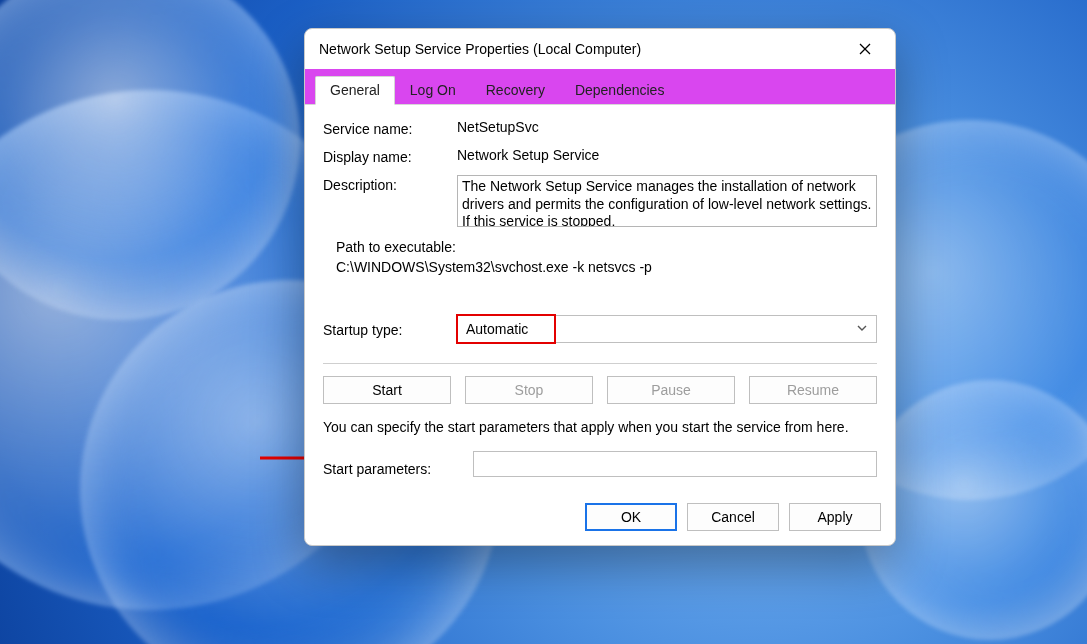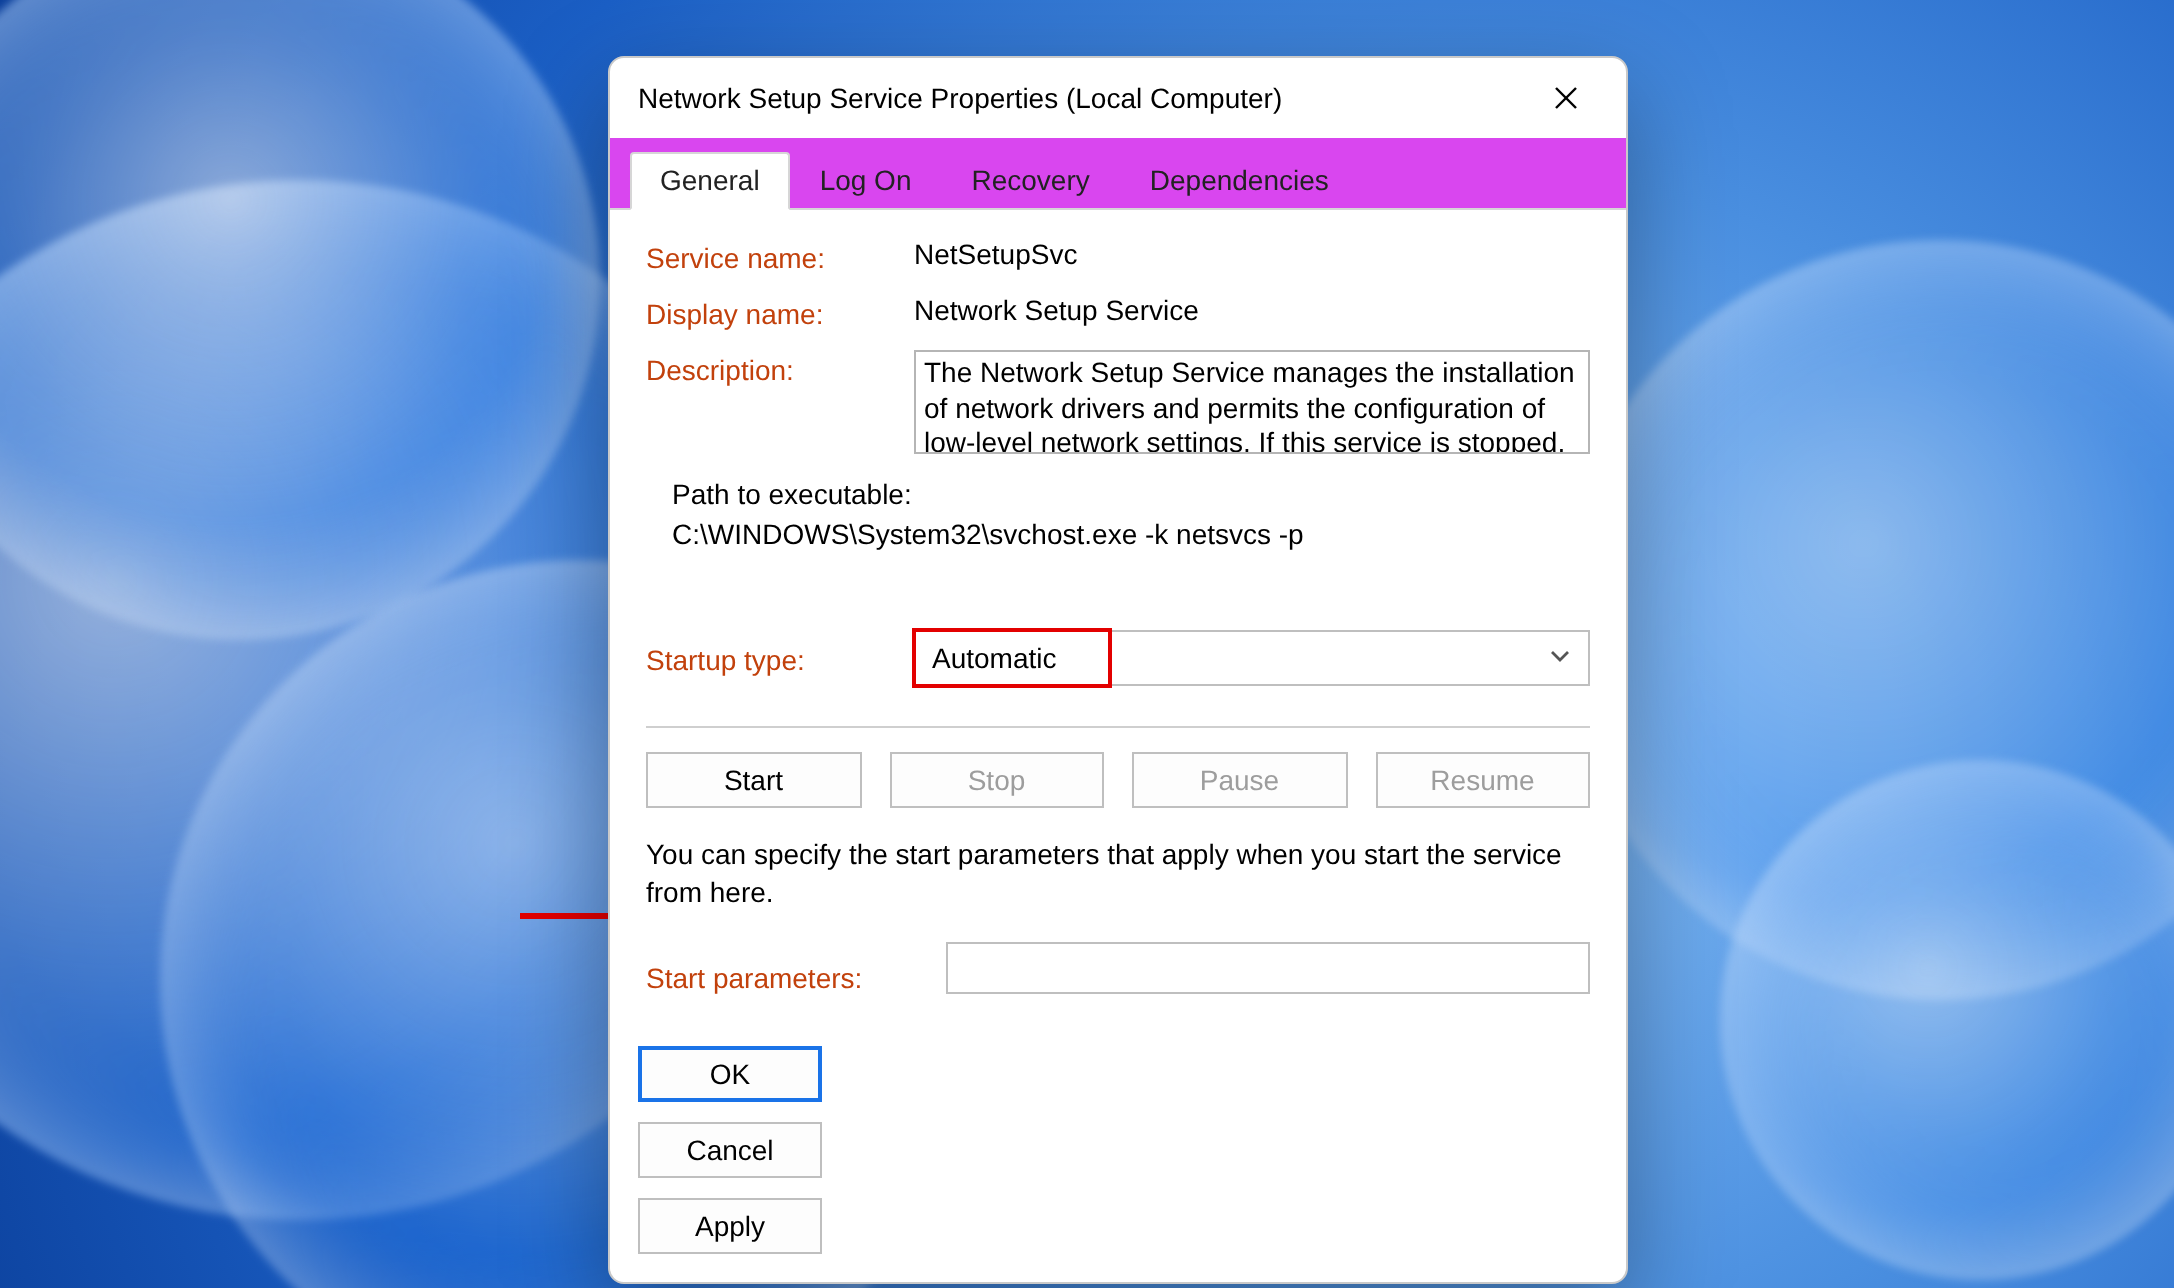--- a/index.html
+++ b/index.html
@@ -30,21 +30,21 @@
         background: radial-gradient(circle at 45% 40%, rgba(255,255,255,0.5), rgba(60,140,240,0.35) 55%, rgba(8,60,160,0) 80%);
         transform: rotate(20deg); }
   .b4 { width: 380px; height: 380px; left: 780px; top: 120px;
         background: radial-gradient(circle at 40% 40%, rgba(255,255,255,0.3), rgba(60,140,240,0.3) 55%, rgba(8,60,160,0) 80%); }
   .b5 { width: 260px; height: 260px; left: 860px; top: 380px;
         background: radial-gradient(circle at 40% 40%, rgba(255,255,255,0.35), rgba(60,140,240,0.3) 55%, rgba(8,60,160,0) 80%); }
 
   .dialog {
     position: absolute;
     left: 304px; top: 28px;
-    width: 510px;
+    width: 592px;
     background: #ffffff;
     border: 1px solid #c9c9c9;
     border-radius: 8px;
     box-shadow: 0 18px 50px rgba(0,0,0,0.35);
     display: flex; flex-direction: column;
   }
   .titlebar {
     display: flex; align-items: center;
     height: 40px;
     padding: 0 8px 0 14px;
@@ -88,21 +88,21 @@
     padding: 14px 18px 10px 18px;
   }
   .row {
     display: flex;
     align-items: flex-start;
     margin-bottom: 10px;
   }
   .row .lbl {
     width: 134px;
     font-size: 14px;
-    color: #c2410c;
+    color: #000000;
     padding-top: 2px;
   }
   .row .val {
     flex: 1;
     font-size: 14px;
     color: #000;
   }
   .desc-box {
     flex: 1;
     height: 52px;
@@ -166,21 +166,20 @@
     flex: 1;
     height: 26px;
     border: 1px solid #bfbfbf;
     background: #fff;
   }
 
   .footer {
     display: flex; justify-content: flex-end;
     gap: 10px;
     padding: 10px 14px 14px 14px;
-    flex-direction: column;
   }
   .footer .fbtn {
     width: 92px; height: 28px;
     border: 1px solid #bfbfbf;
     background: #fdfdfd;
     font-size: 14px;
     display: flex; align-items: center; justify-content: center;
     cursor: default;
   }
   .footer .fbtn.primary {

